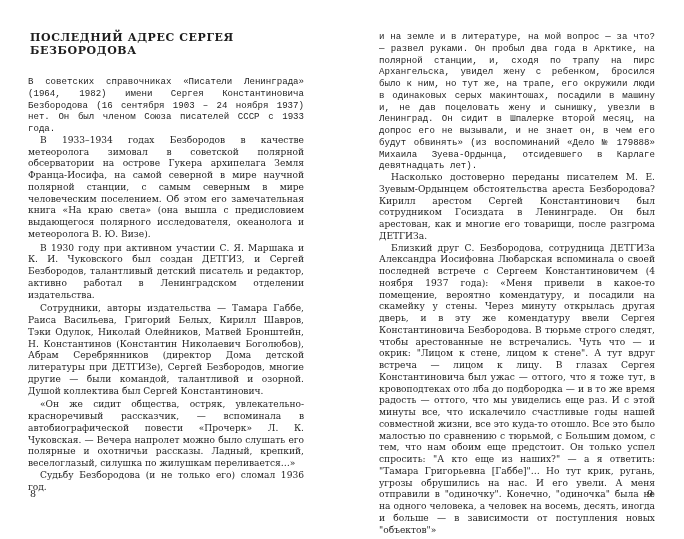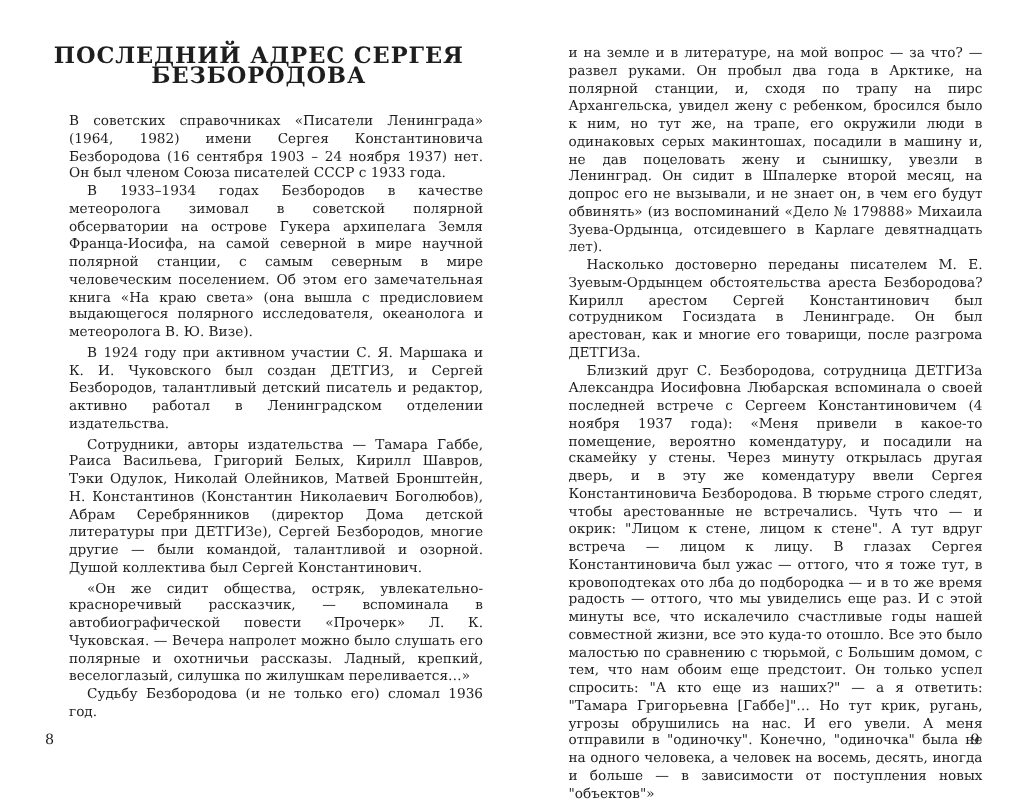--- a/index.html
+++ b/index.html
@@ -6,46 +6,46 @@
   body {
     width: 684px; height: 539px; position: relative; overflow: hidden;
     font-family: "DejaVu Serif", "Liberation Serif", serif;
     color: #1e1e1e;
   }
   .page { position: absolute; top: 0; height: 539px; width: 342px; }
   .page.left { left: 0; }
   .page.right { left: 342px; }
   .title {
     position: absolute; left: 30px; top: 31px; width: 285px;
-    text-align: center; font-weight: bold; font-size: 15px;
+    font-weight: bold; font-size: 11px;
     letter-spacing: 0.6px; line-height: 13px;
   }
   .text {
     position: absolute; width: 276px;
     font-size: 9.1px; line-height: 11.75px;
     text-align: justify;
   }
-  .left .text { left: 46px; top: 76px; }
+  .left .text { left: 28px; top: 76px; }
   .right .text { left: 37px; top: 31px; }
   .text p { margin: 0; text-indent: 12px; }
-  .text p.noindent { text-indent: 0; }
+  .text p.noindent { text-indent: 0; font-family: Liberation Mono, monospace; }
   .text p.gap { margin-top: 2px; }
   .pnum { position: absolute; top: 488px; font-size: 9.5px; }
   .left .pnum { left: 30px; }
   .right .pnum { left: 647px; left: auto; right: 31px; }
 </style>
 </head>
 <body>
 
 <div class="page left">
   <div class="title">ПОСЛЕДНИЙ АДРЕС СЕРГЕЯ БЕЗБОРОДОВА</div>
   <div class="text">
     <p class="noindent">В советских справочниках «Писатели Ленинграда» (1964, 1982) имени Сергея Константиновича Безбородова (16 сентября 1903 – 24 ноября 1937) нет. Он был членом Союза писателей СССР с 1933 года.</p>
     <p>В 1933–1934 годах Безбородов в качестве метеоролога зимовал в советской полярной обсерватории на острове Гукера архипелага Земля Франца-Иосифа, на самой северной в мире научной полярной станции, с самым северным в мире человеческим поселением. Об этом его замечательная книга «На краю света» (она вышла с предисловием выдающегося полярного исследователя, океанолога и метеоролога В. Ю. Визе).</p>
-    <p class="gap">В 1924 году при активном участии С. Я. Маршака и К. И. Чуковского был создан ДЕТГИЗ, и Сергей Безбородов, талантливый детский писатель и редактор, активно работал в Ленинградском отделении издательства.</p>
+    <p class="gap">В 1930 году при активном участии С. Я. Маршака и К. И. Чуковского был создан ДЕТГИЗ, и Сергей Безбородов, талантливый детский писатель и редактор, активно работал в Ленинградском отделении издательства.</p>
     <p class="gap">Сотрудники, авторы издательства — Тамара Габбе, Раиса Васильева, Григорий Белых, Кирилл Шавров, Тэки Одулок, Николай Олейников, Матвей Бронштейн, Н. Константинов (Константин Николаевич Боголюбов), Абрам Серебрянников (директор Дома детской литературы при ДЕТГИЗе), Сергей Безбородов, многие другие — были командой, талантливой и озорной. Душой коллектива был Сергей Константинович.</p>
     <p class="gap">«Он же сидит общества, остряк, увлекательно-красноречивый рассказчик, — вспоминала в автобиографической повести «Прочерк» Л. К. Чуковская. — Вечера напролет можно было слушать его полярные и охотничьи рассказы. Ладный, крепкий, веселоглазый, силушка по жилушкам переливается…»</p>
     <p>Судьбу Безбородова (и не только его) сломал 1936 год.</p>
 
   </div>
   <div class="pnum">8</div>
 </div>
 
 <div class="page right">
   <div class="text">

